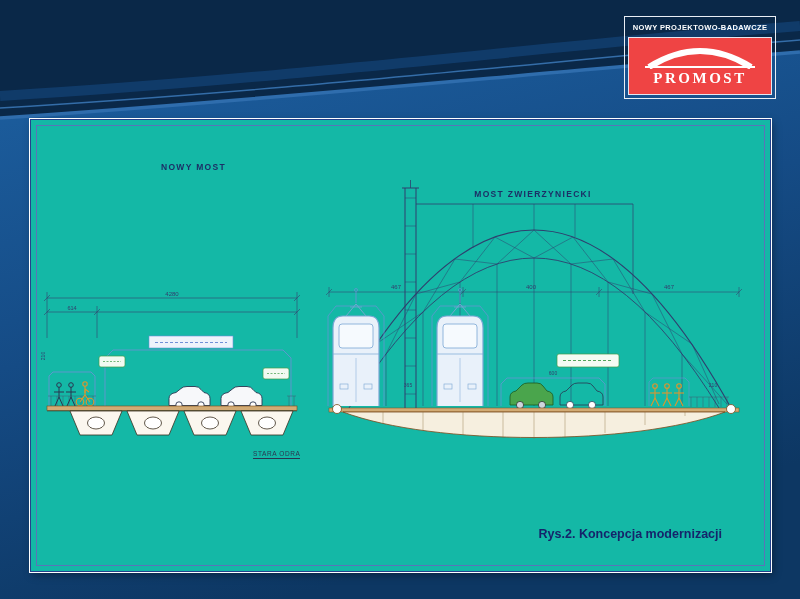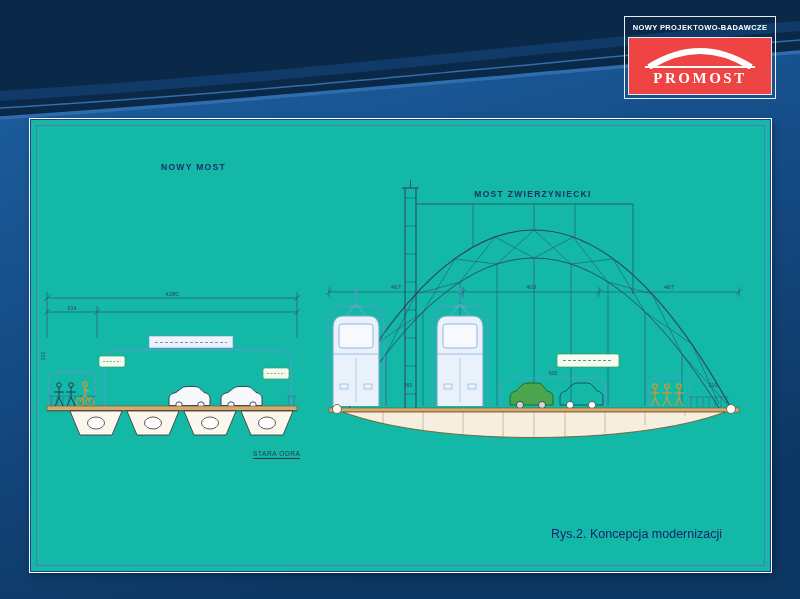--- a/index.html
+++ b/index.html
@@ -39,21 +39,21 @@
   }
   .fig-title.right{text-align:center;line-height:1.45;}
 
   .river{
     position:absolute;left:222px;top:330px;font-size:6.5px;color:#2a3550;
     letter-spacing:.6px;border-bottom:.5px solid #2a3550;padding-bottom:1px;
   }
 
   .caption{
     position:absolute;right:48px;bottom:28px;text-align:center;
-    color:#15246b;font-size:12.5px;font-weight:normal;line-height:1.35;
+    color:#15246b;font-size:12.5px;font-weight:bold;line-height:1.35;
   }
 
   .fig-svg{position:absolute;}
   #fig-left{left:10px;top:158px;}
   #fig-right{left:292px;top:56px;}
 </style>
 </head>
 <body>
 
 <svg class="bg-svg" viewBox="0 0 800 599">

